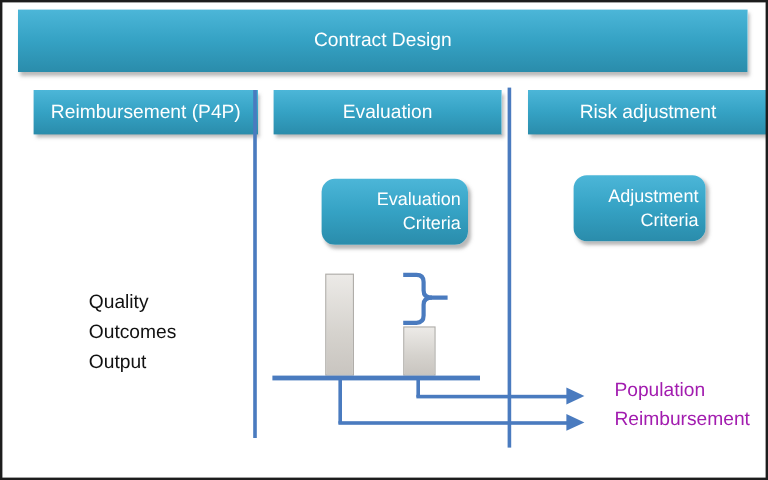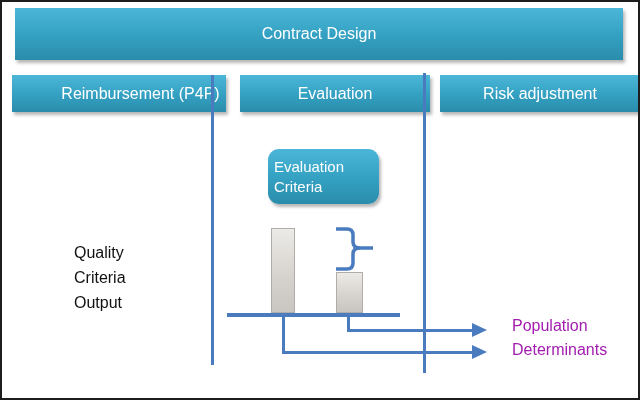--- a/index.html
+++ b/index.html
@@ -6,31 +6,31 @@
   .stage {
     position:relative; width:640px; height:400px; background:#ffffff;
     font-family:"Liberation Sans", sans-serif; overflow:hidden;
   }
   .frame { position:absolute; inset:0; border:2px solid #1d1d1d; z-index:60; pointer-events:none; }
 
   .tealbox {
     position:absolute;
     background:linear-gradient(180deg, #4cb6d8 0%, #35a2c4 50%, #2a8cab 100%);
     color:#ffffff;
-    display:flex; align-items:center; justify-content:center; text-align:left;
+    display:flex; align-items:center; justify-content:center; text-align:right;
     box-shadow:2px 3px 3px rgba(125,125,125,0.55);
   }
   .banner   { left:15px;  top:8px;   width:608px; height:52px; font-size:16px; }
   .hdr      { top:75px; height:37px; font-size:16px; }
-  .hdr1     { left:12px;  width:171px;padding-left:43px; }
-  .hdr2     { left:228px; width:190px;margin-left:12px; }
+  .hdr1     { left:28px;  width:187px; }
+  .hdr2     { left:228px; width:190px; }
   .hdr3     { left:440px; width:200px; }
   .rounded  { border-radius:11px; font-size:15px; line-height:20px; padding:2px 6px; box-sizing:border-box; }
   .rbox1    { left:48px;  top:146px; width:110px; height:55px; }
-  .rbox2    { left:268px; top:149px; width:111px; height:55px; }
+  .rbox2    { left:268px; top:149px; width:122px; height:55px; }
   .rbox3    { left:478px; top:146px; width:110px; height:55px; }
 
   .vline { position:absolute; width:3px; background:#4a7bbf; }
   .vline1 { left:211px; top:75px; height:290px; }
   .vline2 { left:423px; top:73px; height:300px; }
 
   .list { position:absolute; left:74px; top:240px; font-size:16px; line-height:25px; color:#111111; }
 
   .bar {
     position:absolute; background:linear-gradient(180deg,#eceae7 0%, #d5d2cd 60%, #c9c5c0 100%);
@@ -71,39 +71,40 @@
   <div class="tealbox banner">Contract Design</div>
 
   <div class="tealbox hdr hdr1">Reimbursement (P4P)</div>
   <div class="tealbox hdr hdr2">Evaluation</div>
   <div class="tealbox hdr hdr3">Risk adjustment</div>
 
   <div class="vline vline1"></div>
   <div class="vline vline2"></div>
 
   <div class="tealbox rounded rbox2">Evaluation Criteria</div>
+  <div class="tealbox rounded rbox3">Adjustment Criteria</div>
 
   <div class="list">
     <div>Quality</div>
-    <div>Criteria</div>
+    <div>Outcomes</div>
     <div>Output</div>
   </div>
 
   <div class="bar bar1" style="height: 85px; top: 228px;"></div>
   <div class="bar bar2" style="height: 41px; top: 272px;"></div>
   <div class="hline baseline"></div>
 
   <svg class="brace" width="52" height="50" viewBox="0 0 52 50">
     <path d="M4 5 L15 5 Q21 5 21 11 L21 18 Q21 24 28 24 L41 24" fill="none" stroke="#4a7bbf" stroke-width="3.5"></path>
     <path d="M4 45 L15 45 Q21 45 21 39 L21 30 Q21 24 28 24" fill="none" stroke="#4a7bbf" stroke-width="3.5"></path>
   </svg>
 
   <div class="riser riser1"></div>
   <div class="riser riser2"></div>
   <div class="hline aline1"></div>
   <div class="hline aline2"></div>
   <div class="ahead ahead1"></div>
   <div class="ahead ahead2"></div>
 
   <div class="navylabel pop">Population</div>
-  <div class="navylabel det">Determinants</div>
+  <div class="navylabel det">Reimbursement</div>
 
 </div>
 
 </body></html>

